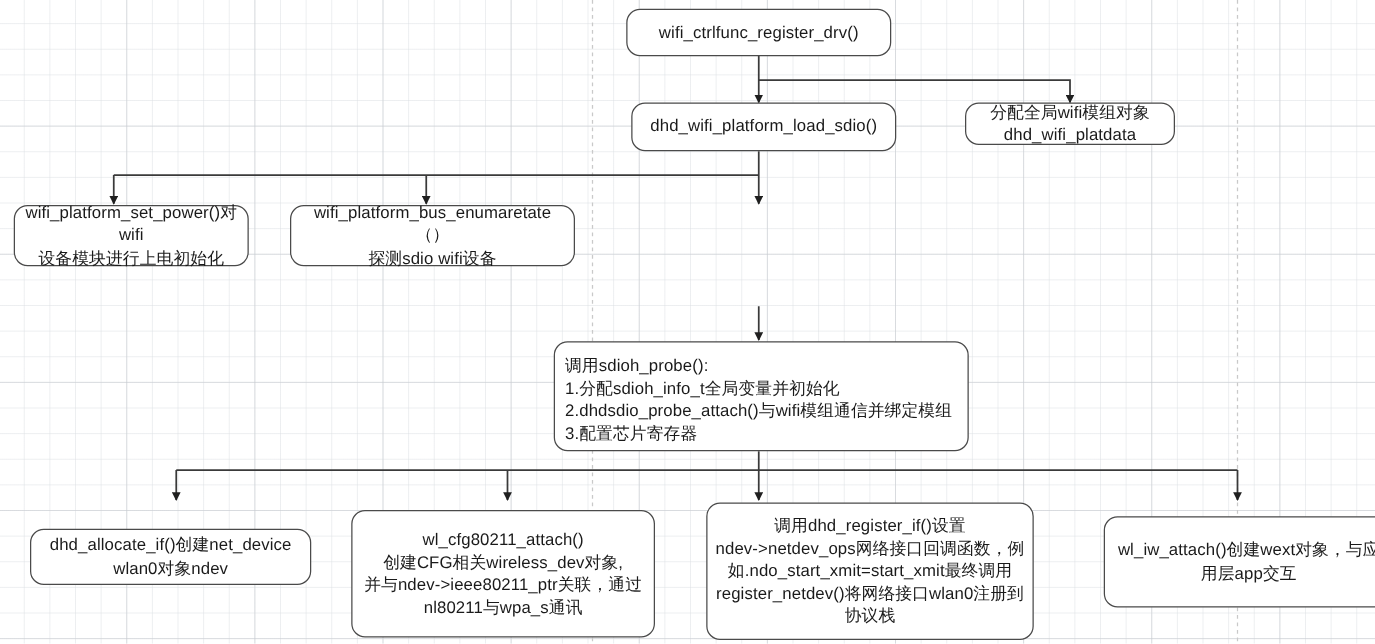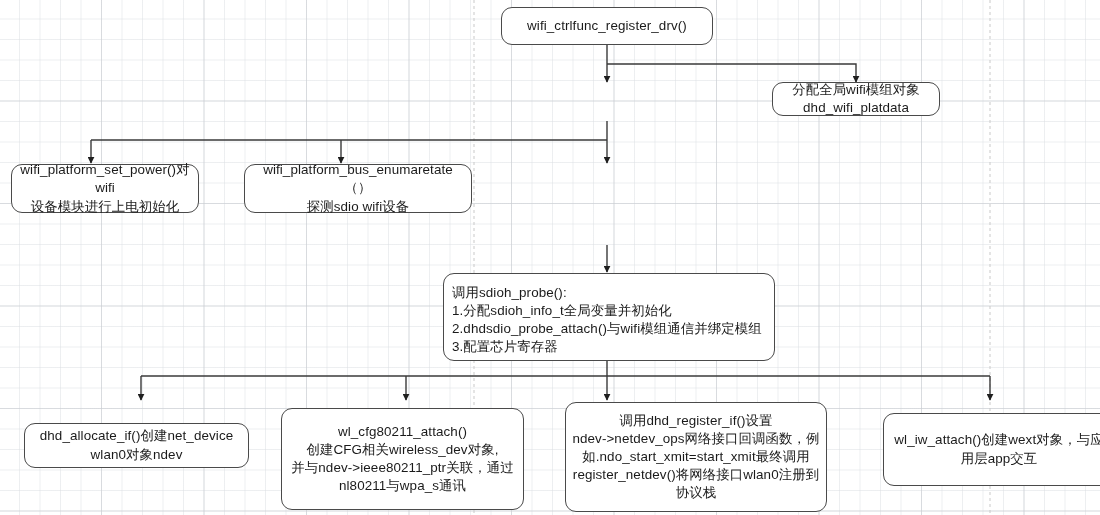--- a/index.html
+++ b/index.html
@@ -103,32 +103,35 @@
       <line x1="406" y1="376" x2="406" y2="400" marker-end="url(#arrow)"></line>
       <line x1="607" y1="376" x2="607" y2="400" marker-end="url(#arrow)"></line>
       <line x1="990" y1="376" x2="990" y2="400" marker-end="url(#arrow)"></line>
     </g>
   </svg>
 
   <div class="node" style="left:501px; top:7px; width:212px; height:38px;">
     <span class="node-inner">wifi_ctrlfunc_register_drv()</span>
   </div>
 
+  <div class="node" style="left:505px; top:82px; width:212px; height:39px;">
+    <span class="node-inner">dhd_wifi_platform_load_sdio()</span>
+  </div>
 
   <div class="node" style="left:772px; top:82px; width:168px; height:34px;">
     <span class="node-inner">分配全局wifi模组对象
 dhd_wifi_platdata</span>
   </div>
 
   <div class="node" style="left:11px; top:164px; width:188px; height:49px;">
     <span class="node-inner">wifi_platform_set_power()对wifi
 设备模块进行上电初始化</span>
   </div>
 
-  <div class="node" style="left:232px; top:164px; width:228px; height:49px;margin-left:12px;">
+  <div class="node" style="left:232px; top:164px; width:228px; height:49px;">
     <span class="node-inner">wifi_platform_bus_enumaretate （）
 探测sdio wifi设备</span>
   </div>
 
 
   <div class="node left-align" style="left:443px; top:273px; width:332px; height:88px; padding:4px 8px;align-items:flex-end;">
     <span class="node-inner" style="text-align:left;">调用sdioh_probe():
 1.分配sdioh_info_t全局变量并初始化
 2.dhdsdio_probe_attach()与wifi模组通信并绑定模组
 3.配置芯片寄存器</span>

